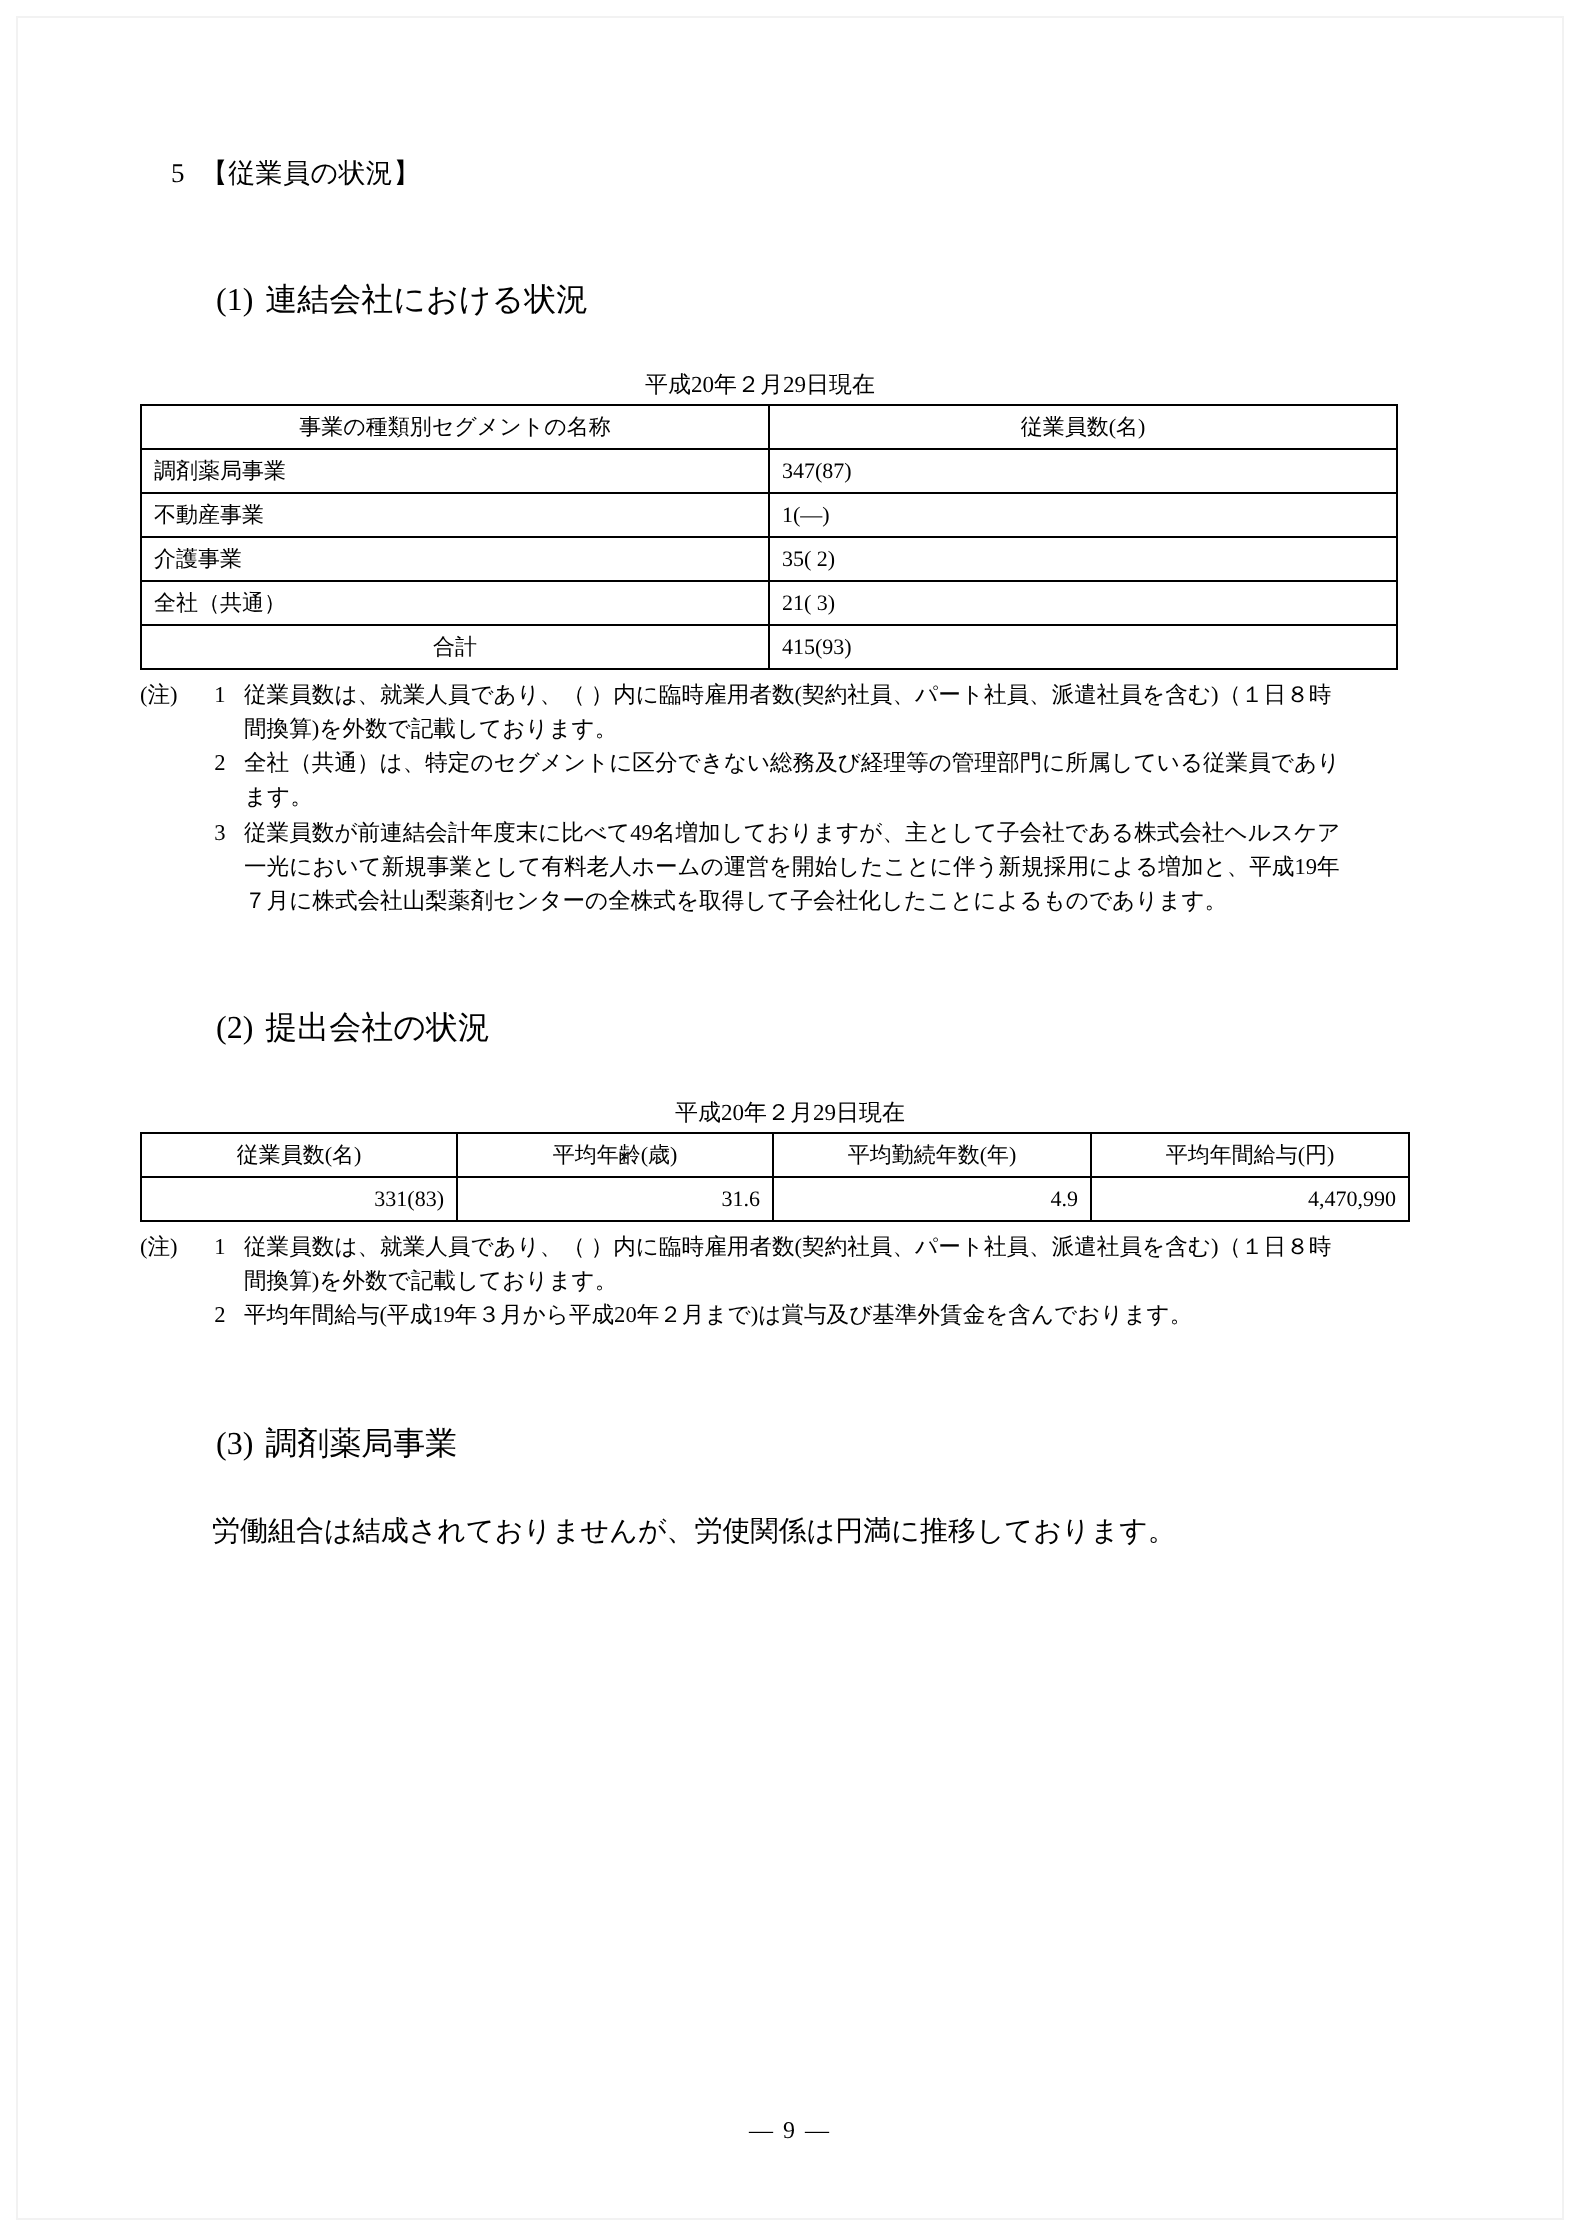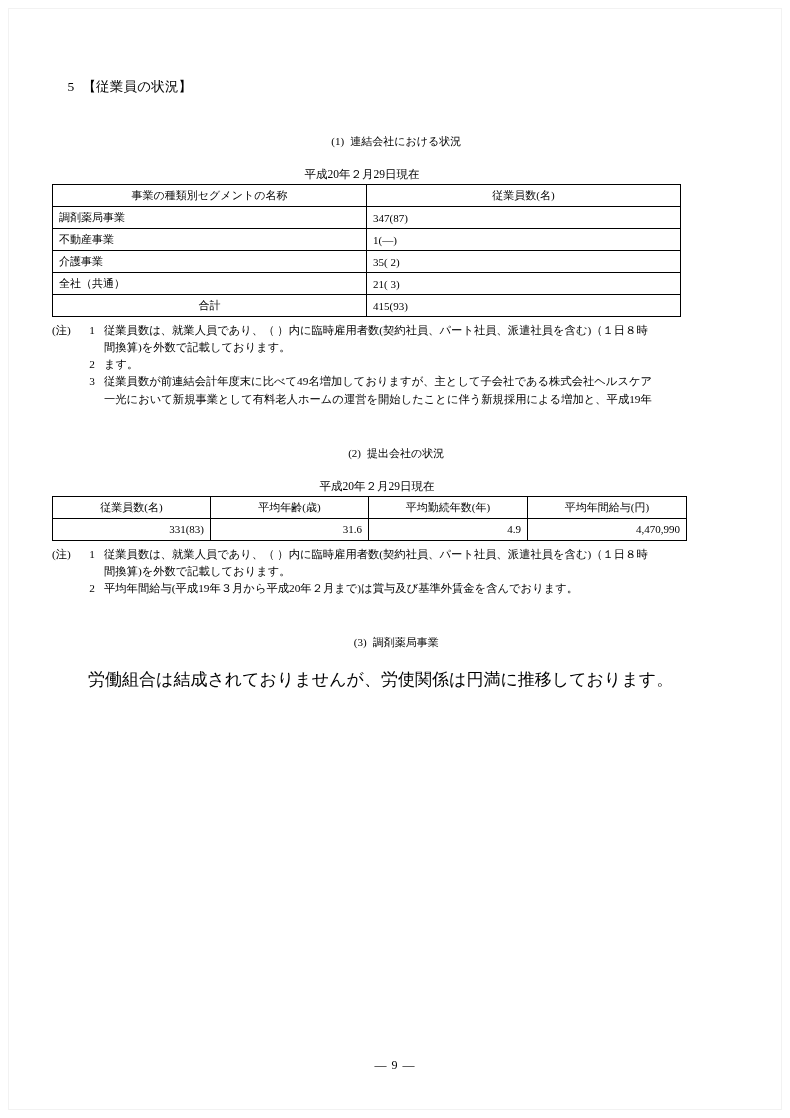--- a/index.html
+++ b/index.html
@@ -24,38 +24,37 @@
     position: absolute;
     left: 8px;
     top: 8px;
     right: 8px;
     bottom: 8px;
     border: 1px solid #f2f2f2;
     pointer-events: none;
   }
   #content {
     position: absolute;
-    left: 44px;
+    left: 62px;
     top: 62px;
     width: 666px;
   }
 
   .sec-title {
     font-size: 13.5px;
     letter-spacing: 0.2px;
     margin: 0 0 10px 2px;
     white-space: pre;
   }
   .sec-title .num { margin-right: 8px; }
 
   .sub-title {
-    font-size: 11px;
+    font-size: 16px;
     margin: 0 0 6px 22px;
     white-space: pre;
-    text-align: center;
   }
   .sub-title .lbl { margin-left: 6px; }
 
   .date-line {
     font-size: 11.5px;
     text-align: center;
     margin: 0 0 2px 0;
     padding-right: 30px;
   }
   .date-line.t2 { padding-right: 0px; }
@@ -118,21 +117,21 @@
   .note-body p {
     margin: 0;
   }
   .note-body p.cont {
     
   }
 
   .gap-lg { height: 26px; }
 
   .para-indent {
-    font-size: 17px;
+    font-size: 14px;
     margin: 4px 0 0 44px;
   }
 
   #page-number {
     position: absolute;
     left: 0;
     right: 0;
     top: 1058px;
     text-align: center;
     font-size: 12px;
@@ -198,29 +197,31 @@
         <div class="note-num">1</div>
         <div class="note-body">
           <p>従業員数は、就業人員であり、（ ）内に臨時雇用者数(契約社員、パート社員、派遣社員を含む)（１日８時</p>
           <p class="cont">間換算)を外数で記載しております。</p>
         </div>
       </div>
       <div class="note-row">
         <div class="note-tag"></div>
         <div class="note-num">2</div>
         <div class="note-body">
+          <p>全社（共通）は、特定のセグメントに区分できない総務及び経理等の管理部門に所属している従業員であり</p>
           <p class="cont">ます。</p>
         </div>
       </div>
       <div class="note-row">
         <div class="note-tag"></div>
         <div class="note-num">3</div>
         <div class="note-body">
           <p>従業員数が前連結会計年度末に比べて49名増加しておりますが、主として子会社である株式会社ヘルスケア</p>
           <p class="cont">一光において新規事業として有料老人ホームの運営を開始したことに伴う新規採用による増加と、平成19年</p>
+          <p class="cont">７月に株式会社山梨薬剤センターの全株式を取得して子会社化したことによるものであります。</p>
         </div>
       </div>
     </div>
 
     <div class="gap-lg"></div>
 
     <div class="sub-title">
       <span>(2)</span><span class="lbl">提出会社の状況</span>
     </div>
 

